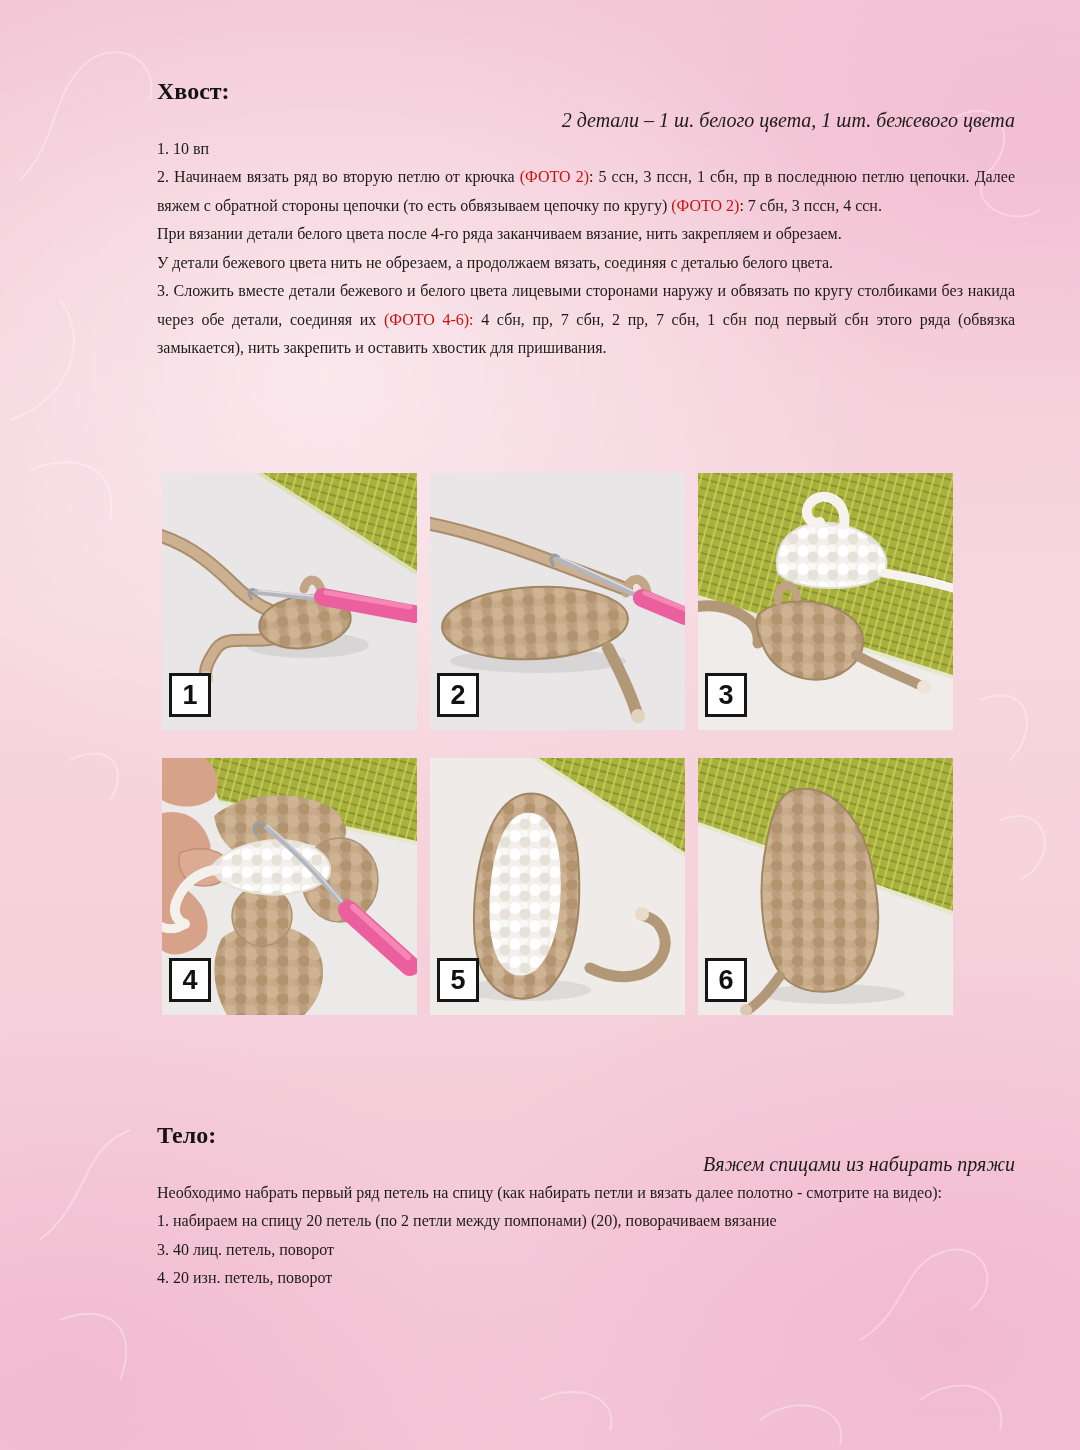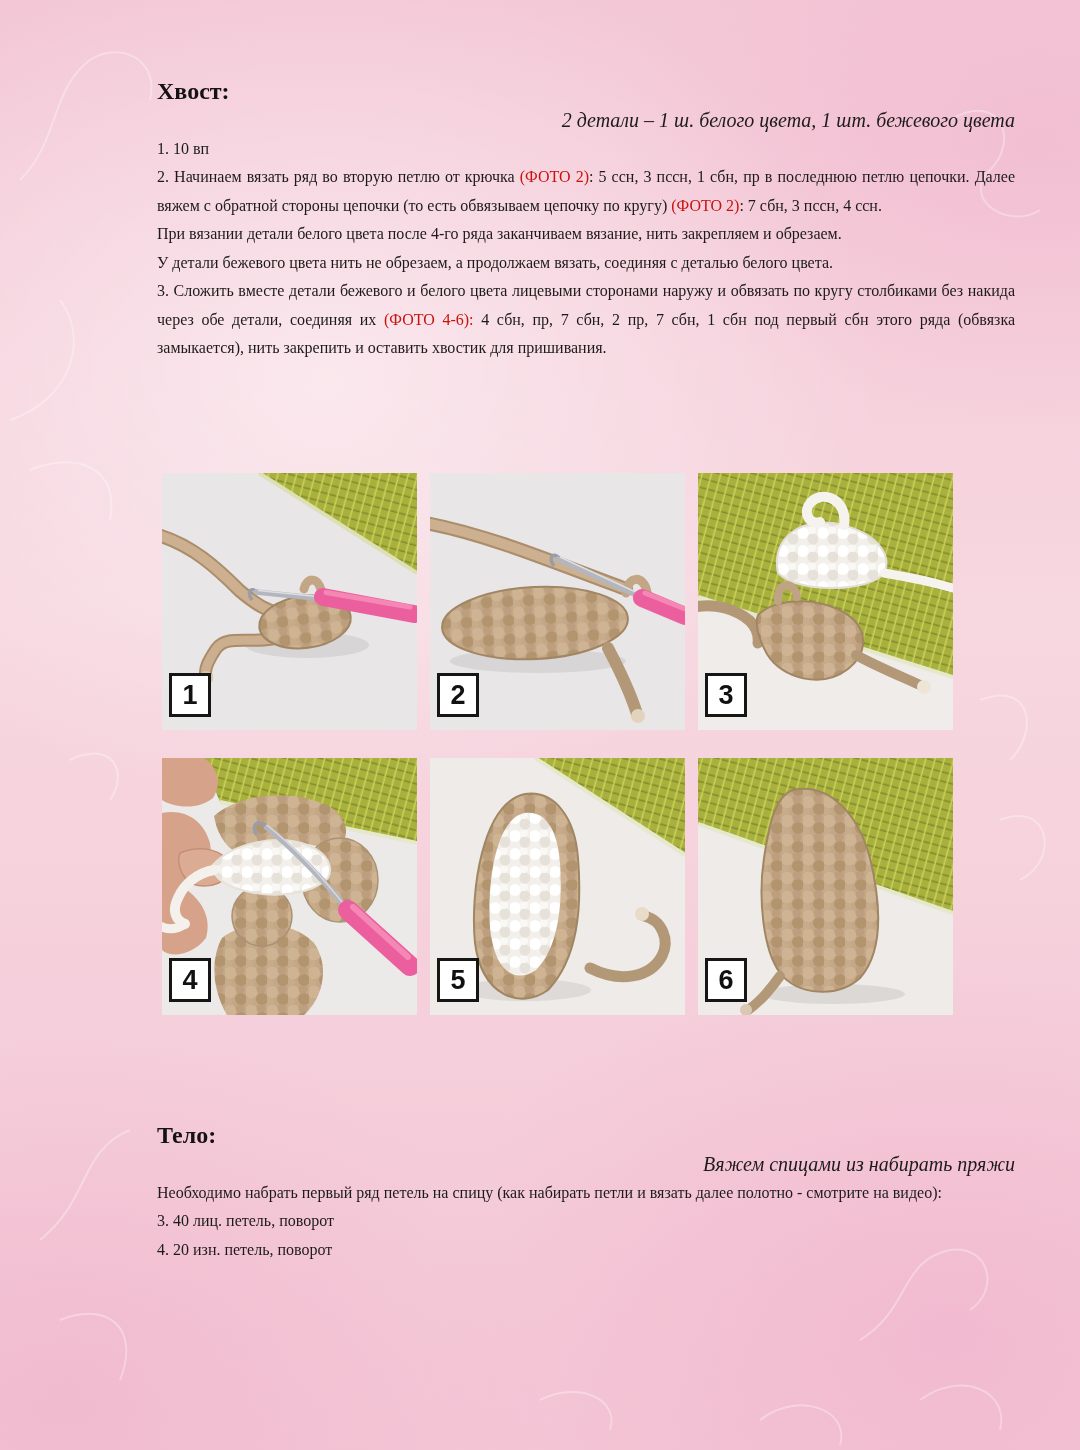--- a/index.html
+++ b/index.html
@@ -307,17 +307,18 @@
       </svg>
       <div class="plabel">6</div>
     </figure>
 
   </div>
 
   <section class="text-block bodysec">
     <h2 class="sec-title">Тело:</h2>
     <p class="subtitle">Вяжем спицами из набирать пряжи</p>
     <p class="para"><span>Необходимо набрать первый ряд петель на спицу (как набирать петли и вязать далее полотно - смотрите на видео):</span></p>
+    <p class="para"><span>1. набираем на спицу 20 петель (по 2 петли между помпонами) (20), поворачиваем вязание</span></p>
     <p class="para"><span>3. 40 лиц. петель, поворот</span></p>
     <p class="para"><span>4. 20 изн. петель, поворот</span></p>
   </section>
 
 </div>
 
 </body></html>

